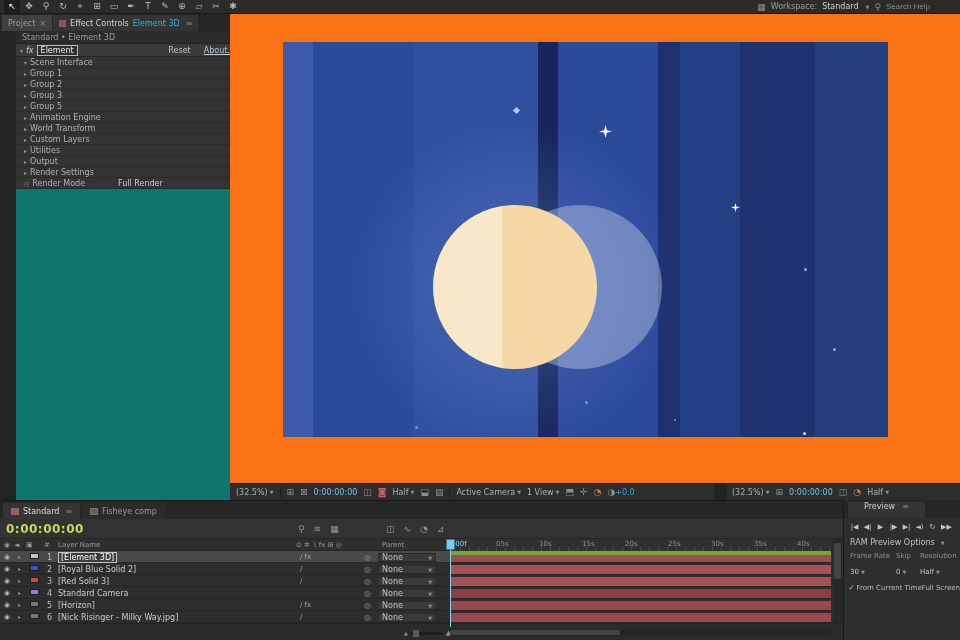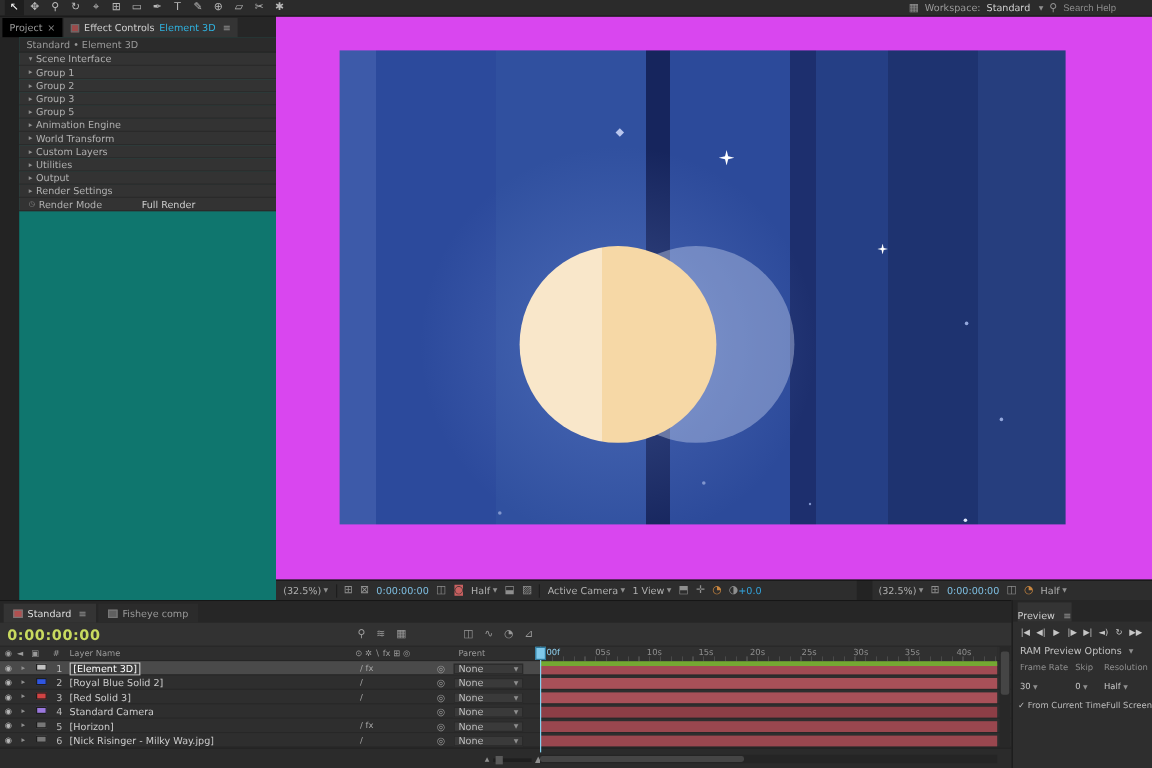--- a/index.html
+++ b/index.html
@@ -10,21 +10,21 @@
   #top-toolbar{position:absolute;left:0;top:0;width:960px;height:14px;background:#2b2b2b;border-bottom:1px solid #181818;display:flex;align-items:center;padding:0 4px;gap:1px}
   .tool{width:16px;text-align:center;font-size:9px;line-height:13px;color:#b8b8b8}
   .tool.active{background:#1e1e1e;color:#fff}
   #tb-right{margin-left:auto;display:flex;align-items:center;gap:5px;padding-right:4px;color:#9a9a9a}
   #tb-right .val{color:#cfcfcf}
   #search-input{background:transparent;border:none;outline:none;color:#9a9a9a;font-size:8px;width:66px;font-family:Liberation Sans, sans-serif}
   #search-input::placeholder{color:#8a8a8a}
   
   #left-tabbar{position:absolute;left:0;top:14px;width:230px;height:17px;background:#262626;display:flex;align-items:flex-end;padding-left:2px;gap:1px}
   .ltab{height:16px;display:flex;align-items:center;gap:4px;padding:0 6px;color:#999}
-  .ltab.inactive{background:#000000}
+  .ltab.inactive{background:#404040}
   .ltab.active{background:#343434;color:#cfcfcf}
   .panel-chip{width:7px;height:7px;background:#9c4a4a;border:1px solid #6a6a6a}
   .comp-name{color:#2fb3e0}
   .tabmenu{color:#8a8a8a;margin-left:2px}
   .tabclose{color:#8a8a8a}
   
   #effect-panel{position:absolute;left:16px;top:31px;width:230px;height:469px;background:#0f766e;border-right:3px solid #b91c1c}
   .ep-breadcrumb{height:13px;line-height:13px;padding-left:6px;color:#9a9a9a;background:#2b2b2b;border-bottom:1px solid #242424}
   .ep-header{height:13px;background:#3a3a3a;border-bottom:1px solid #262626;display:flex;align-items:center;padding:0 4px;gap:3px}
   .tri{font-size:6px;color:#909090}
@@ -33,21 +33,21 @@
   .reset{margin-left:auto;color:#b9c7cf}
   .about{color:#b9c7cf;text-decoration:underline;margin:0 4px 0 10px}
   .ep-row{height:11px;background:#333333;border-bottom:1px solid #2a2a2a;display:flex;align-items:center;padding-left:8px;gap:3px;color:#b0b0b0}
   .ep-setup{height:17px;background:#333333;border-bottom:1px solid #2a2a2a;display:flex;align-items:center;padding-left:30px}
   .scene-setup-btn{font-family:inherit;font-size:8px;color:#ddd;background:#454545;border:1px solid #858585;border-radius:2px;height:13px;padding:0 10px;line-height:10px}
   .rm-val{margin-left:30px;color:#cccccc}
   .rm-chev{margin-left:auto;margin-right:8px}
   .ep-scroll{position:absolute;right:1px;top:0;width:7px;height:467px;background:#272727}
   .ep-scroll .thumb{position:absolute;left:1px;top:2px;width:5px;height:90px;background:#3d3d3d;border-radius:2px}
   
-  #viewer{position:absolute;left:230px;top:14px;width:730px;height:486px;background:#d946ef}
+  #viewer{position:absolute;left:230px;top:14px;width:730px;height:486px;background:#f97316}
   #comp{position:absolute;left:53px;top:28px;width:605px;height:395px;overflow:hidden;
     background:linear-gradient(90deg,#3d5aa9 0px,#3d5aa9 30px,#2c4a9c 30px,#2c4a9c 130px,#30509f 130px,#30509f 255px,#16255d 255px,#16255d 275px,#2c4a9a 275px,#2c4a9a 375px,#1d2f6e 375px,#1d2f6e 397px,#253f85 397px,#253f85 457px,#1e3370 457px,#1e3370 532px,#263e7e 532px,#263e7e 605px)}
   #glow{position:absolute;left:52px;top:65px;width:360px;height:360px;background:radial-gradient(circle at 50% 50%,rgba(130,158,230,.32),rgba(130,158,230,0) 65%)}
   #overlay-circle{position:absolute;left:215px;top:163px;width:164px;height:164px;border-radius:50%;background:rgba(214,224,246,.38)}
   #moon{position:absolute;left:150px;top:163px;width:164px;height:164px;border-radius:50%;background:linear-gradient(90deg,#f9e7ca 0 42%,#f6d8a6 42%)}
   .star4{position:absolute;background:#fff;clip-path:polygon(50% 0,60% 40%,100% 50%,60% 60%,50% 100%,40% 60%,0 50%,40% 40%)}
   .dot{position:absolute;border-radius:50%}
   .dia{position:absolute;transform:rotate(45deg)}
   
   #viewer-bars{position:absolute;left:0;top:469px;width:730px;height:17px;background:#232323;border-top:1px solid #151515;display:flex}
@@ -98,21 +98,21 @@
   #tl-vscroll .thumb{position:absolute;left:1px;top:4px;width:7px;height:36px;background:#454545;border-radius:2px}
   #tl-bottom{position:absolute;left:0;top:122px;width:843px;height:18px;background:#2b2b2b;border-top:1px solid #232323}
   #zoom-slider{position:absolute;left:404px;top:5px;display:flex;align-items:center;gap:3px;color:#8f8f8f}
   #zoom-slider .track{width:32px;height:3px;background:#1f1f1f;position:relative}
   #zoom-slider .handle{position:absolute;left:2px;top:-2px;width:6px;height:7px;background:#5a5a5a}
   #tl-hscroll{position:absolute;left:450px;top:5px;width:381px;height:7px;background:#252525}
   #tl-hscroll .thumb{position:absolute;left:0;top:1px;width:170px;height:5px;background:#454545;border-radius:2px}
   
   #preview{position:absolute;left:843px;top:500px;width:117px;height:140px;background:#2e2e2e;border-left:1px solid #191919}
   #pv-tabs{height:18px;background:#262626;display:flex;align-items:flex-end;padding-left:4px}
-  .pvtab{height:16px;background:#343434;color:#ccc;display:flex;align-items:flex-end;gap:5px;padding:0 0}
+  .pvtab{height:16px;background:#343434;color:#ccc;display:flex;align-items:flex-start;gap:5px;padding:0 16px}
   #pv-transport{display:flex;gap:4px;padding:5px 0 0 6px;color:#c6c6c6;font-size:7px}
   .pv-btn{min-width:9px;text-align:center}
   #pv-ram{display:flex;align-items:center;gap:4px;padding:7px 0 0 6px;color:#c0c0c0}
   .pv-grid{position:relative;height:11px;margin-top:5px;font-size:7px}
   .pv-grid>span{position:absolute;top:0}
   .pv-lab{color:#8f8f8f}
   .pv-val{color:#c8c8c8}
   #pv-check{display:flex;justify-content:flex-end;padding:5px 0 0 6px;white-space:nowrap;overflow:hidden;color:#bdbdbd;font-size:7px}
 </style>
 </head>
@@ -151,20 +151,27 @@
   <div class="ltab active">
     <span class="panel-chip"></span>
     <span>Effect Controls</span>
     <span class="comp-name">Element 3D</span>
     <span class="tabmenu">≡</span>
   </div>
 </div>
 
 <div id="effect-panel">
   <div class="ep-breadcrumb">Standard • Element 3D</div>
+  <div class="ep-header">
+    <span class="tri">▾</span>
+    <span class="fxb">fx</span>
+    <span class="ename">Element</span>
+    <span class="reset">Reset</span>
+    <span class="about">About...</span>
+  </div>
   <div class="ep-row">
     <span class="tri">▾</span>
     <span>Scene Interface</span>
   </div>
   <div class="ep-row">
       <span class="tri">▸</span>
       <span>Group 1</span>
     </div>
   <div class="ep-row">
       <span class="tri">▸</span>

